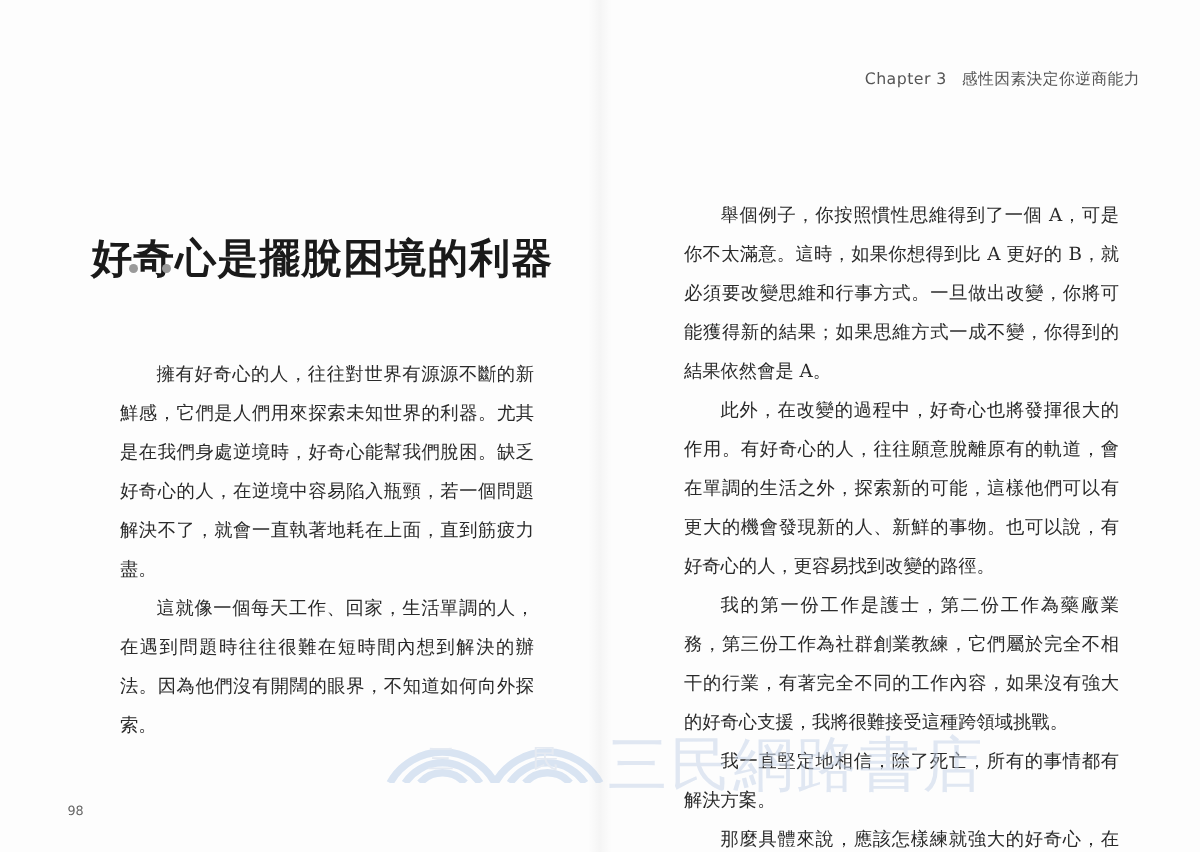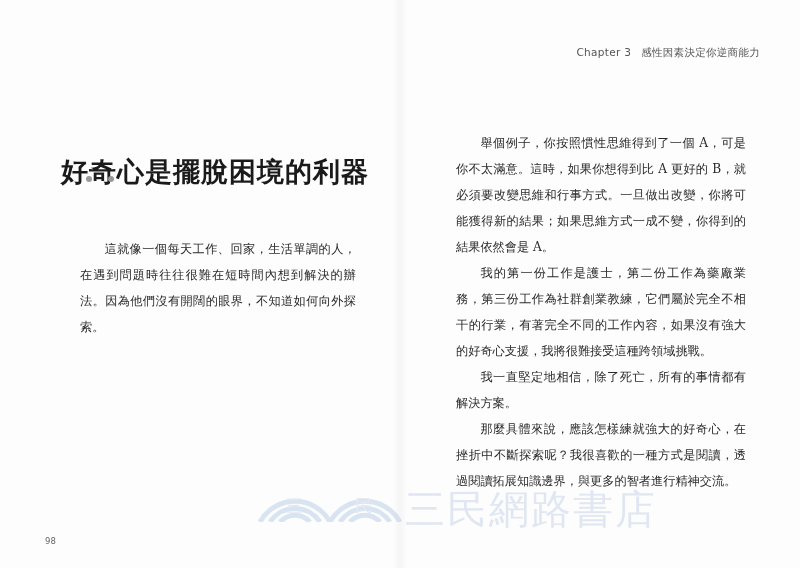--- a/index.html
+++ b/index.html
@@ -35,36 +35,38 @@
 <body>
 
 <div class="spread">
 
   <div class="page left">
     <div class="title">好奇心是擺脫困境的利器</div>
     <div class="dots">
       <span class="dot"></span><span class="dot"></span>
     </div>
     <div class="body-text">
+      <p>擁有好奇心的人，往往對世界有源源不斷的新鮮感，它們是人們用來探索未知世界的利器。尤其是在我們身處逆境時，好奇心能幫我們脫困。缺乏好奇心的人，在逆境中容易陷入瓶頸，若一個問題解決不了，就會一直執著地耗在上面，直到筋疲力盡。</p>
       <p>這就像一個每天工作、回家，生活單調的人，在遇到問題時往往很難在短時間內想到解決的辦法。因為他們沒有開闊的眼界，不知道如何向外探索。</p>
     </div>
     <div class="folio left-num">98</div>
   </div>
 
   <div class="gutter"></div>
 
   <div class="page right">
     <div class="running-head">
       <span class="chap">Chapter 3</span><span>感性因素決定你逆商能力</span>
     </div>
 
   </div>
 
   <div class="body-text right-body" style="left:456px; top:130px; width:290px;">
     <p>舉個例子，你按照慣性思維得到了一個 A，可是你不太滿意。這時，如果你想得到比 A 更好的 B，就必須要改變思維和行事方式。一旦做出改變，你將可能獲得新的結果；如果思維方式一成不變，你得到的結果依然會是 A。</p>
+    <p>此外，在改變的過程中，好奇心也將發揮很大的作用。有好奇心的人，往往願意脫離原有的軌道，會在單調的生活之外，探索新的可能，這樣他們可以有更大的機會發現新的人、新鮮的事物。也可以說，有好奇心的人，更容易找到改變的路徑。</p>
     <p>我的第一份工作是護士，第二份工作為藥廠業務，第三份工作為社群創業教練，它們屬於完全不相干的行業，有著完全不同的工作內容，如果沒有強大的好奇心支援，我將很難接受這種跨領域挑戰。</p>
     <p>我一直堅定地相信，除了死亡，所有的事情都有解決方案。</p>
     <p>那麼具體來說，應該怎樣練就強大的好奇心，在挫折中不斷探索呢？我很喜歡的一種方式是閱讀，透過閱讀拓展知識邊界，與更多的智者進行精神交流。</p>
   </div>
 
   <div class="watermark">
     <svg class="wm-arcs" viewBox="0 0 150 70" width="150" height="70">
       <g fill="none" stroke="#bcd0ea" stroke-width="5">
         <path d="M5 70 A40 40 0 0 1 75 70"></path>
         <path d="M15 70 A30 30 0 0 1 65 70"></path>

